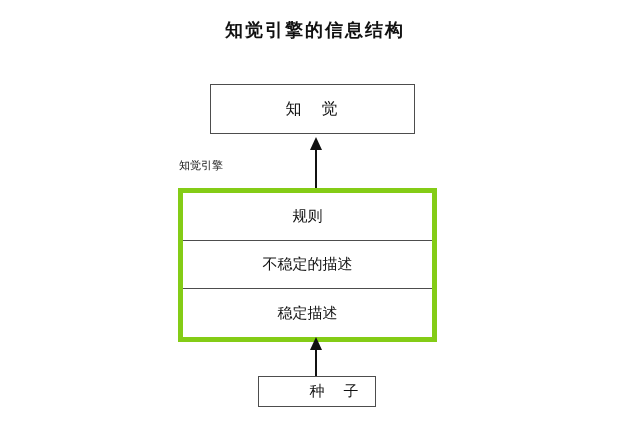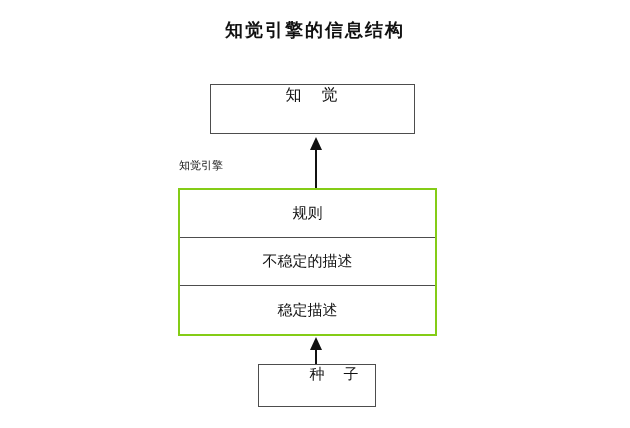--- a/index.html
+++ b/index.html
@@ -25,21 +25,21 @@
     font-size: 18px;
     font-weight: bold;
     letter-spacing: 2px;
     color: #111111;
   }
   .box {
     position: absolute;
     border: 1px solid #4d4d4d;
     background: #ffffff;
     display: flex;
-    align-items: flex-start;
+    align-items: center;
     justify-content: center;
     font-size: 16px;
     color: #111111;
     font-family: Liberation Serif, serif;
   }
   .perception-box {
     left: 210px;
     top: 84px;
     width: 205px;
     height: 50px;
@@ -50,38 +50,38 @@
     left: 179px;
     top: 158px;
     font-size: 11px;
     color: #111111;
   }
   .stack {
     position: absolute;
     left: 178px;
     top: 188px;
     width: 259px;
-    border: 2px solid #84cc16;
+    border: 5px solid #84cc16;
     background: #ffffff;
   }
   .stack-row {
     height: 48px;
     display: flex;
     align-items: center;
     justify-content: center;
     font-size: 15px;
     color: #111111;
     border-bottom: 1px solid #4d4d4d;
   }
   .stack-row:last-child { border-bottom: none; }
   .seed-box {
     left: 258px;
-    top: 364px;
+    top: 376px;
     width: 118px;
-    height: 43px;
+    height: 31px;
     font-size: 15px;
     letter-spacing: 2px;
     padding-left: 36px;
   }
   .arrow {
     position: absolute;
     width: 12px;
     display: flex;
     flex-direction: column;
     align-items: center;

